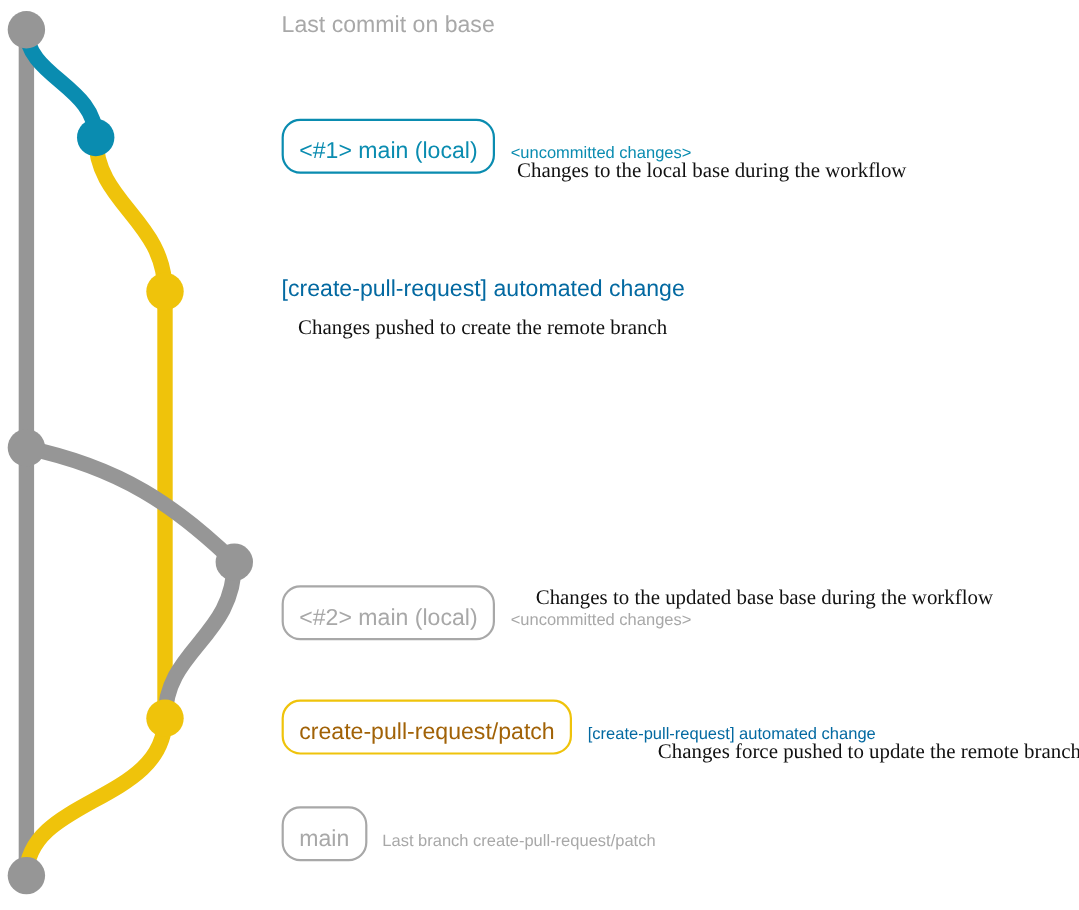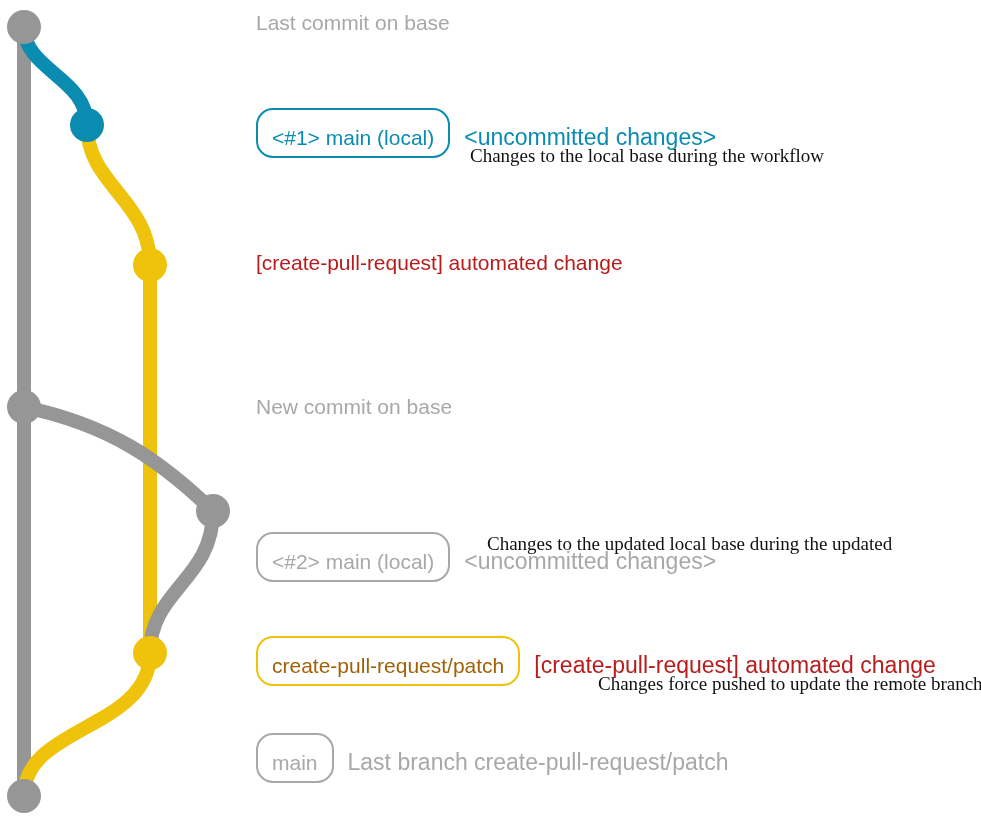--- a/index.html
+++ b/index.html
@@ -46,26 +46,26 @@
   .badge.yellow {
     border-color: #efc30b;
     color: #a16207;
   }
   .badge.gray {
     border-color: #a8a8a8;
     color: #a8a8a8;
   }
   .subject {
     font-family: "Liberation Sans", sans-serif;
-    font-size: 23px;
+    font-size: 15px;
     line-height: 24px;
     margin-left: 14px;
   }
   .subject.blue  { color: #0a8cb0; }
-  .subject.yellow{ color: #b91c1c; }
+  .subject.yellow{ color: #0369a1; }
   .subject.gray  { color: #a8a8a8; }
   .heading-only {
     font-family: "Liberation Sans", sans-serif;
     font-size: 21px;
     line-height: 24px;
     margin-left: 0;
   }
   .note {
     position: absolute;
     font-family: "Liberation Serif", serif;
@@ -111,30 +111,28 @@
 
   <div class="row" style="left:256px; top:108px;">
     <span class="badge blue">&lt;#1&gt; main (local)</span>
     <span class="subject blue">&lt;uncommitted changes&gt;</span>
   </div>
   <div class="note" style="left:470px; top:145px;">Changes to the local base during the workflow</div>
 
   <div class="row" style="left:256px; top:251px;">
     <span class="heading-only subject yellow">[create-pull-request] automated change</span>
   </div>
+  <div class="note" style="left:271px; top:288px;">Changes pushed to create the remote branch</div>
 
-  <div class="row" style="left:256px; top:395px;">
-    <span class="heading-only subject gray">New commit on base</span>
-  </div>
 
   <div class="row" style="left:256px; top:496px;margin-top:36px;">
     <span class="badge gray">&lt;#2&gt; main (local)</span>
     <span class="subject gray">&lt;uncommitted changes&gt;</span>
   </div>
-  <div class="note" style="left:487px; top:533px;">Changes to the updated local base during the updated</div>
+  <div class="note" style="left:487px; top:533px;">Changes to the updated base base during the workflow</div>
 
   <div class="row" style="left:256px; top:636px;">
     <span class="badge yellow">create-pull-request/patch</span>
     <span class="subject yellow">[create-pull-request] automated change</span>
   </div>
   <div class="note" style="left:566px; top:673px;margin-left:32px;">Changes force pushed to update the remote branch</div>
 
   <div class="row" style="left:256px; top:733px;">
     <span class="badge gray">main</span>
     <span class="subject gray">Last branch create-pull-request/patch</span>

